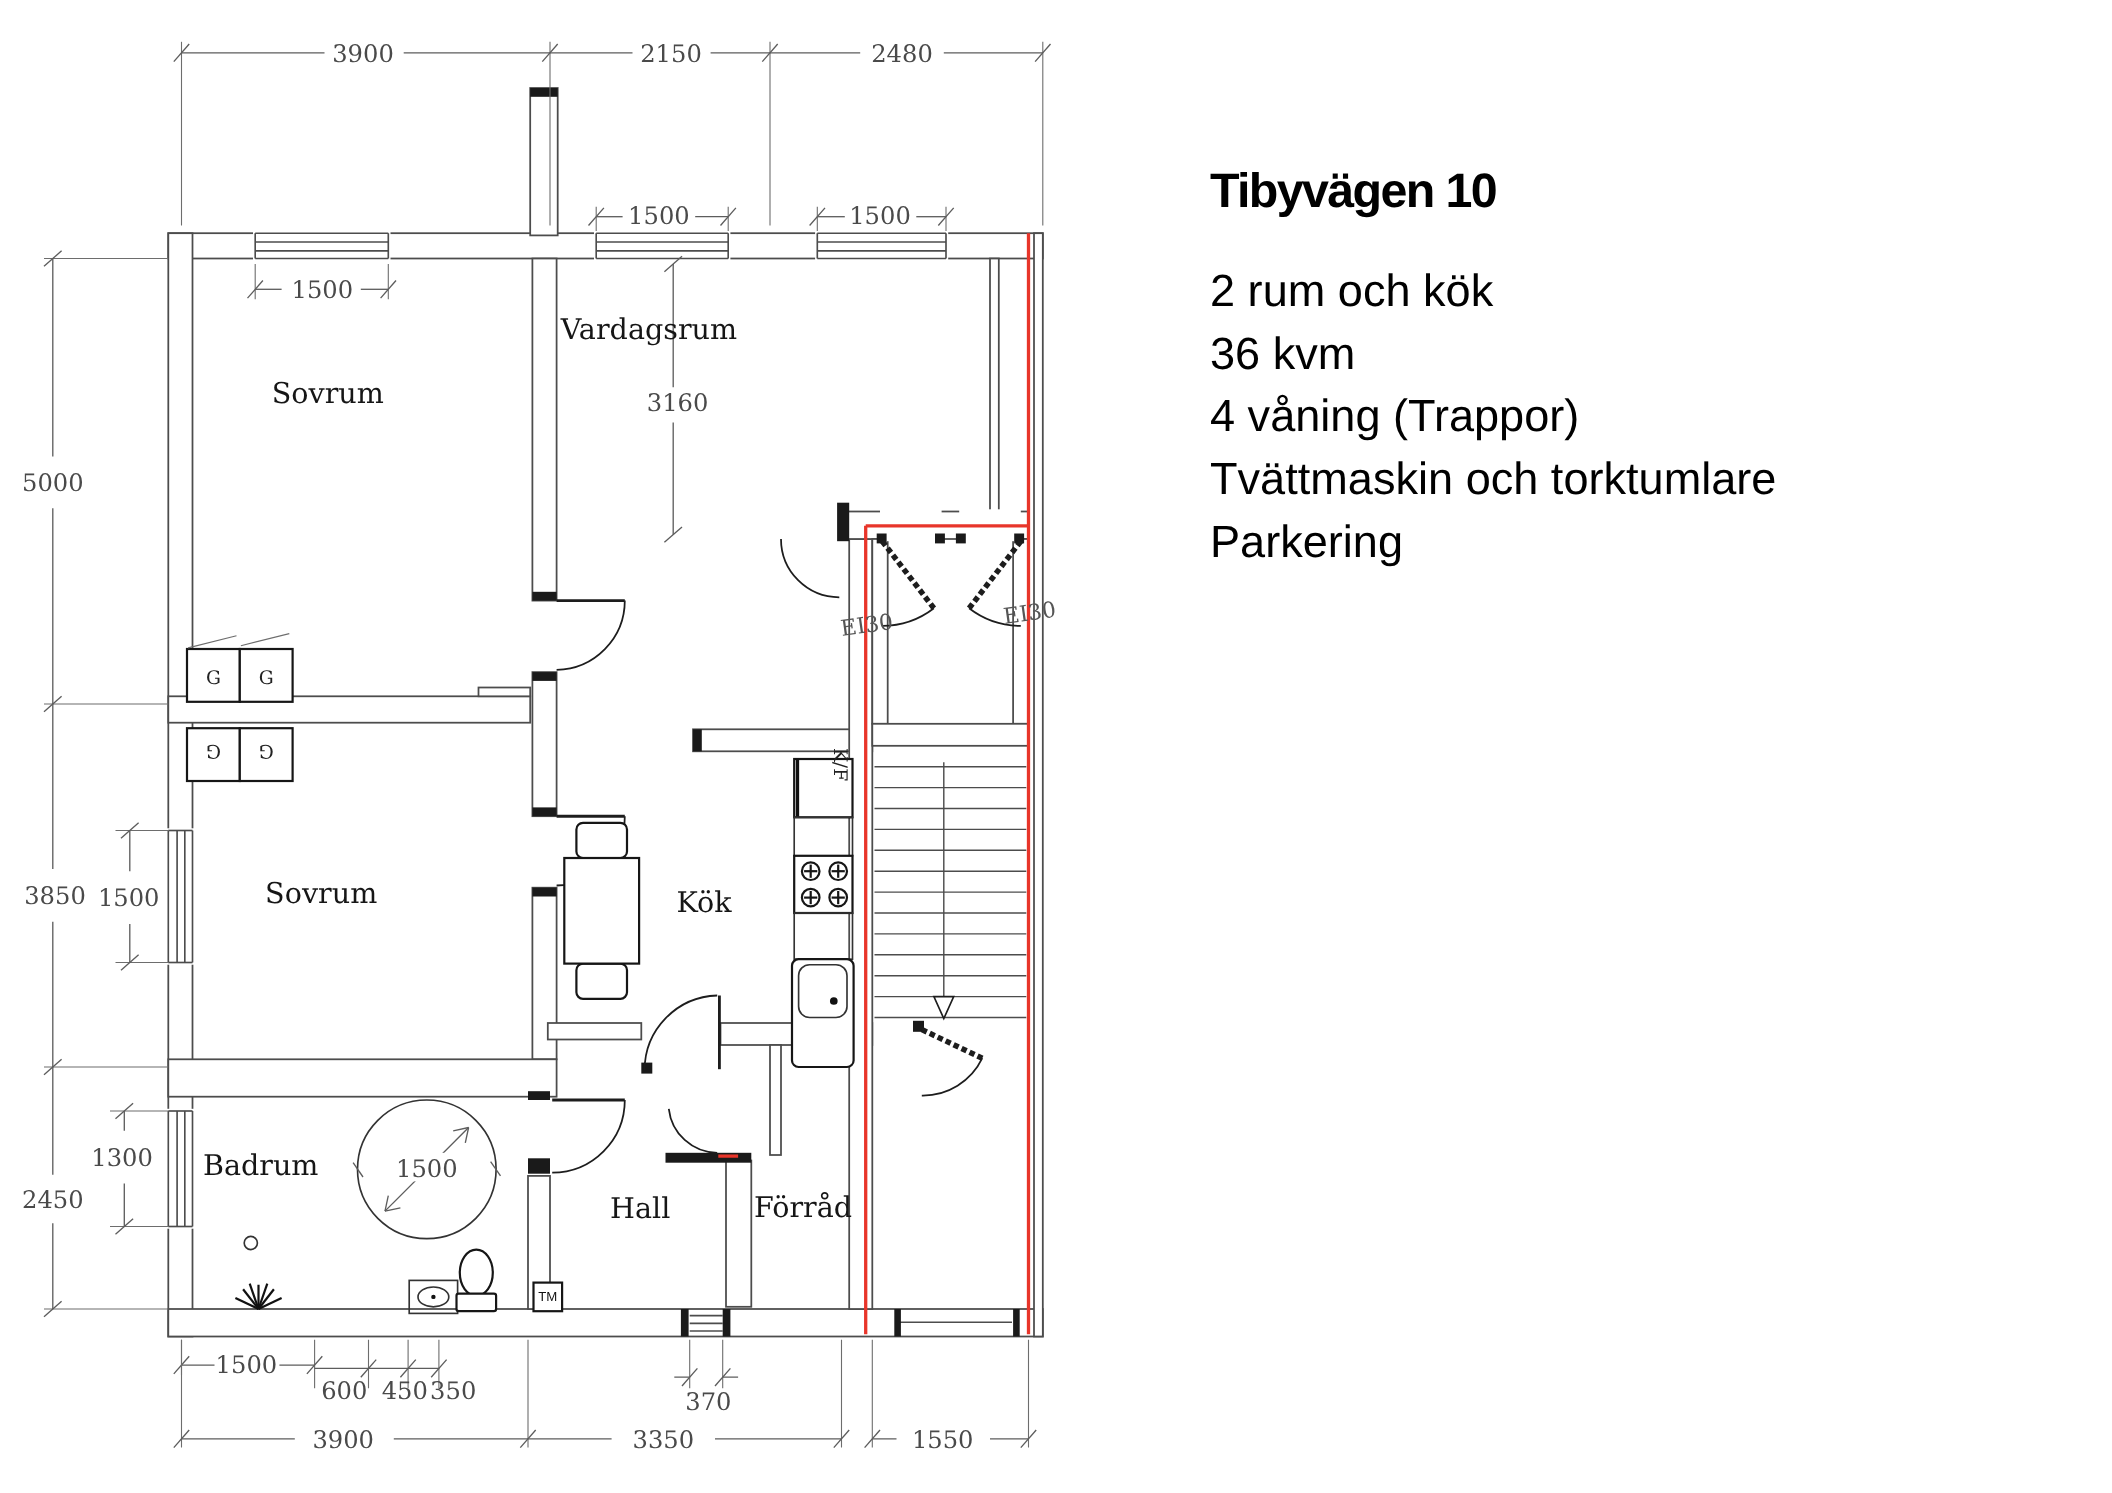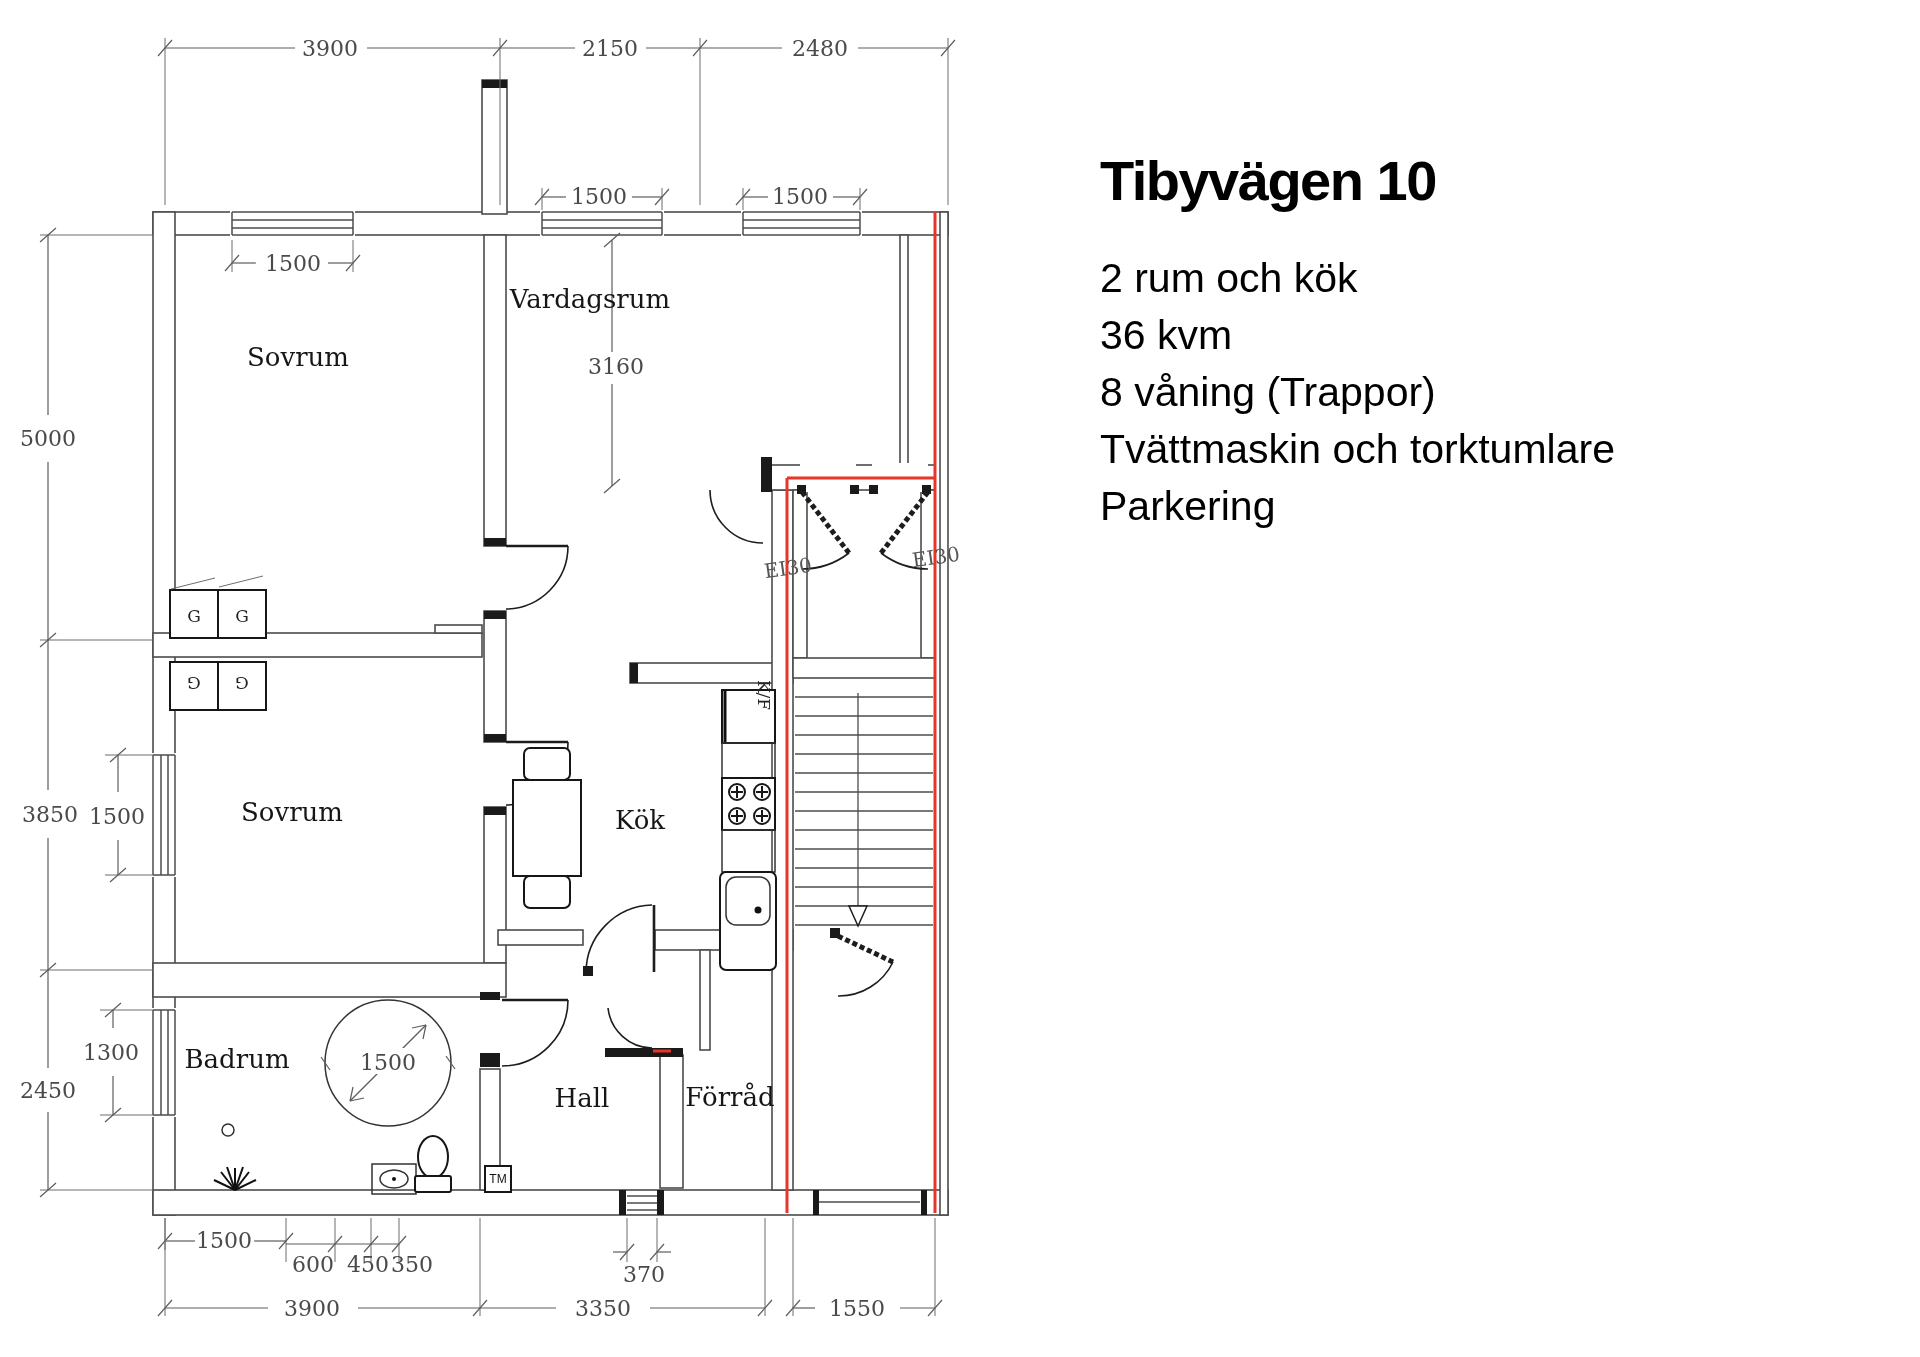--- a/index.html
+++ b/index.html
@@ -18,21 +18,21 @@
   .thin{stroke:#6d6d6d;stroke-width:1;fill:none;}
   .dim{stroke:#5c5c5c;stroke-width:1.2;fill:none;}
   .arc{stroke:#1d1d1d;stroke-width:1.6;fill:none;}
   .leaf{stroke:#1d1d1d;stroke-width:5;stroke-dasharray:5 3;fill:none;}
   .leaf2{stroke:#1d1d1d;stroke-width:2.6;fill:none;}
   .step{stroke:#4c4c4c;stroke-width:1.3;fill:none;}
   .fix{fill:#fff;stroke:#161616;stroke-width:2;}
   .fixthin{fill:none;stroke:#333;stroke-width:1.5;}
   .red{stroke:var(--fire,#e8352a);stroke-width:3;fill:none;}
   #textblock{position:absolute;left:1100px;top:150px;color:#000;}
-  #title{font-size:56px;font-weight:bold;letter-spacing:-1.5px;line-height:1.1;margin:0;}
+  #title{font-size:44px;font-weight:bold;letter-spacing:-1.5px;line-height:1.1;margin:0;}
   #details{margin-top:38px;font-size:41px;line-height:57px;font-weight:400;}
 </style>
 </head>
 <body>
 
 <div id="stage">
 
   <div id="planwrap">
   <svg width="1000" height="1357" viewBox="0 0 1000 1357" xmlns="http://www.w3.org/2000/svg">
 
@@ -419,18 +419,18 @@
       <text class="eitxt" transform="rotate(-8 936 557)" x="936" y="564">EI30</text>
     </g>
   </svg>
   </div>
 
   <div id="textblock">
     <h1 id="title">Tibyvägen 10</h1>
     <div id="details">
       <div>2 rum och kök</div>
       <div>36 kvm</div>
-      <div>8 våning (Trappor)</div>
+      <div>4 våning (Trappor)</div>
       <div>Tvättmaskin och torktumlare</div>
       <div>Parkering</div>
     </div>
   </div>
 </div>
 
 </body></html>

